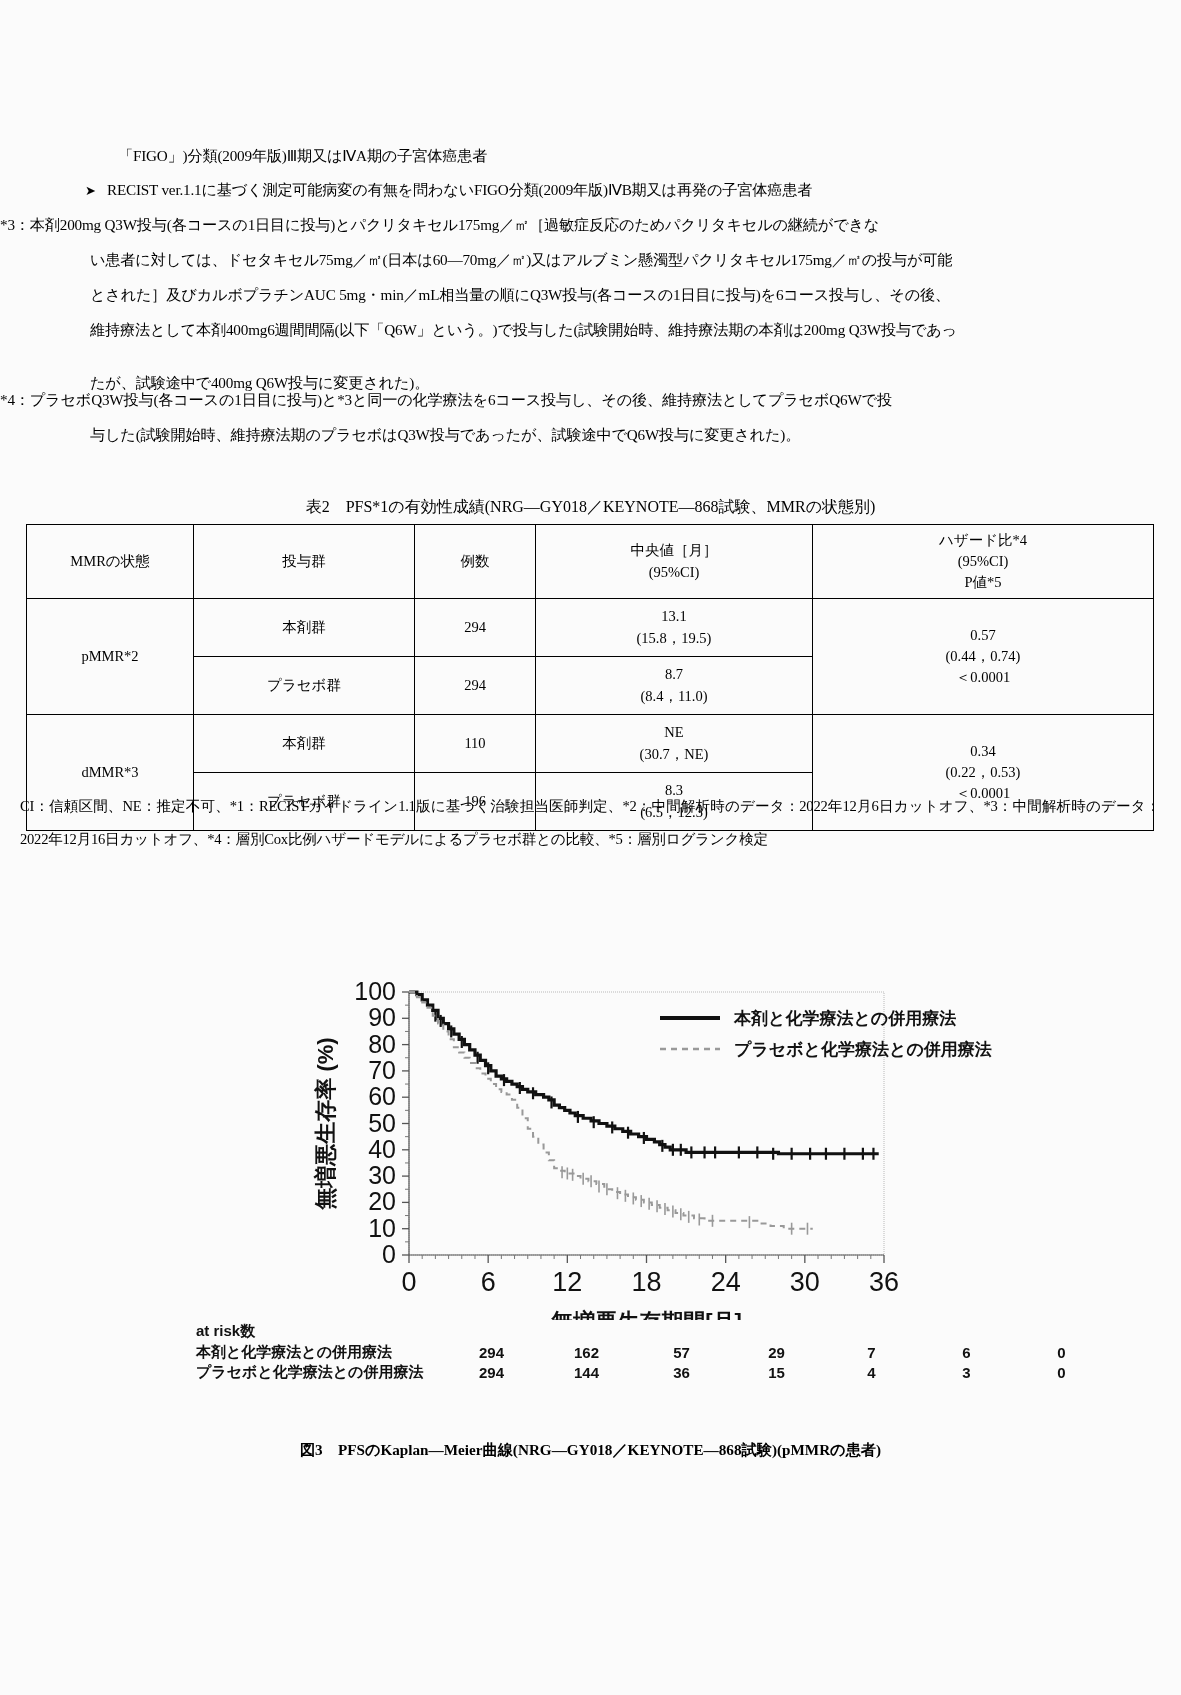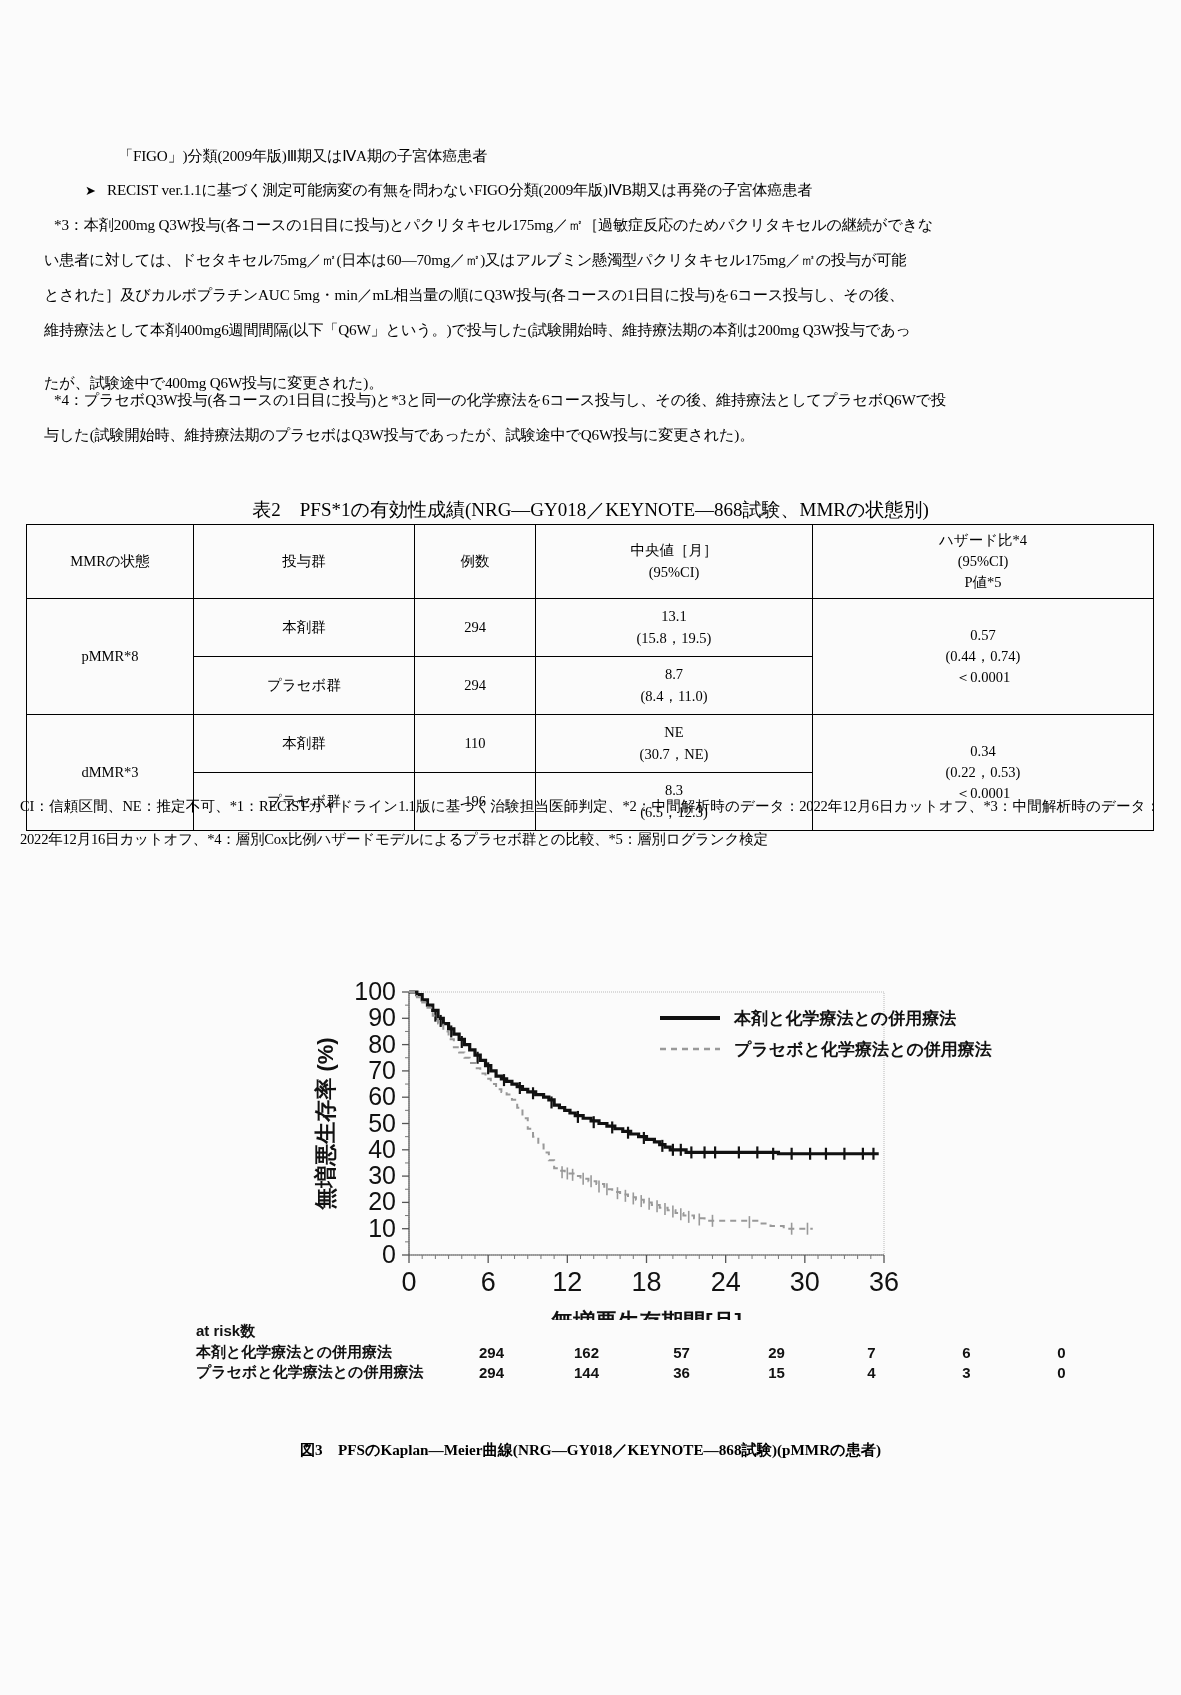--- a/index.html
+++ b/index.html
@@ -17,28 +17,28 @@
   .textblock{position:absolute;left:0;top:0;width:1181px;}
   .ln{
     font-family:"Liberation Serif", serif;
     font-size:15.2px;
     line-height:35px;
     white-space:nowrap;
     letter-spacing:-0.2px;
   }
   .ln.indent1{padding-left:118px;}
   .ln.bullet{padding-left:85px;}
-  .ln.note{padding-left:54px;}
-  .ln.note2{padding-left:44px;}
+  .ln.note{}
+  .ln.note2{padding-left:90px;}
   .arrow{display:inline-block;width:22px;font-size:13px;}
 
   
   .tbl-title{
     position:absolute;left:0;top:497px;width:1181px;text-align:center;
-    font-size:19px;font-family:"Liberation Serif", serif;
+    font-size:16px;font-family:"Liberation Serif", serif;
   }
   table.data{
     position:absolute;left:26px;top:524px;
     width:1128px;
     border-collapse:collapse;
     font-size:14.5px;
     font-family:"Liberation Serif", serif;
   }
   table.data td,table.data th{
     border:1px solid #000;
@@ -120,21 +120,21 @@
           <div>(95%CI)</div>
         </th>
         <th class="c-hr">
           <div>ハザード比*4</div>
           <div>(95%CI)</div>
           <div>P値*5</div>
         </th>
       </tr>
 
       <tr class="body-row">
-        <td rowspan="2">pMMR*8</td>
+        <td rowspan="2">pMMR*2</td>
         <td>本剤群</td>
         <td>294</td>
         <td>
           <div>13.1</div>
           <div>(15.8，19.5)</div>
         </td>
         <td rowspan="2">
           <div>0.57</div>
           <div>(0.44，0.74)</div>
           <div>＜0.0001</div>

